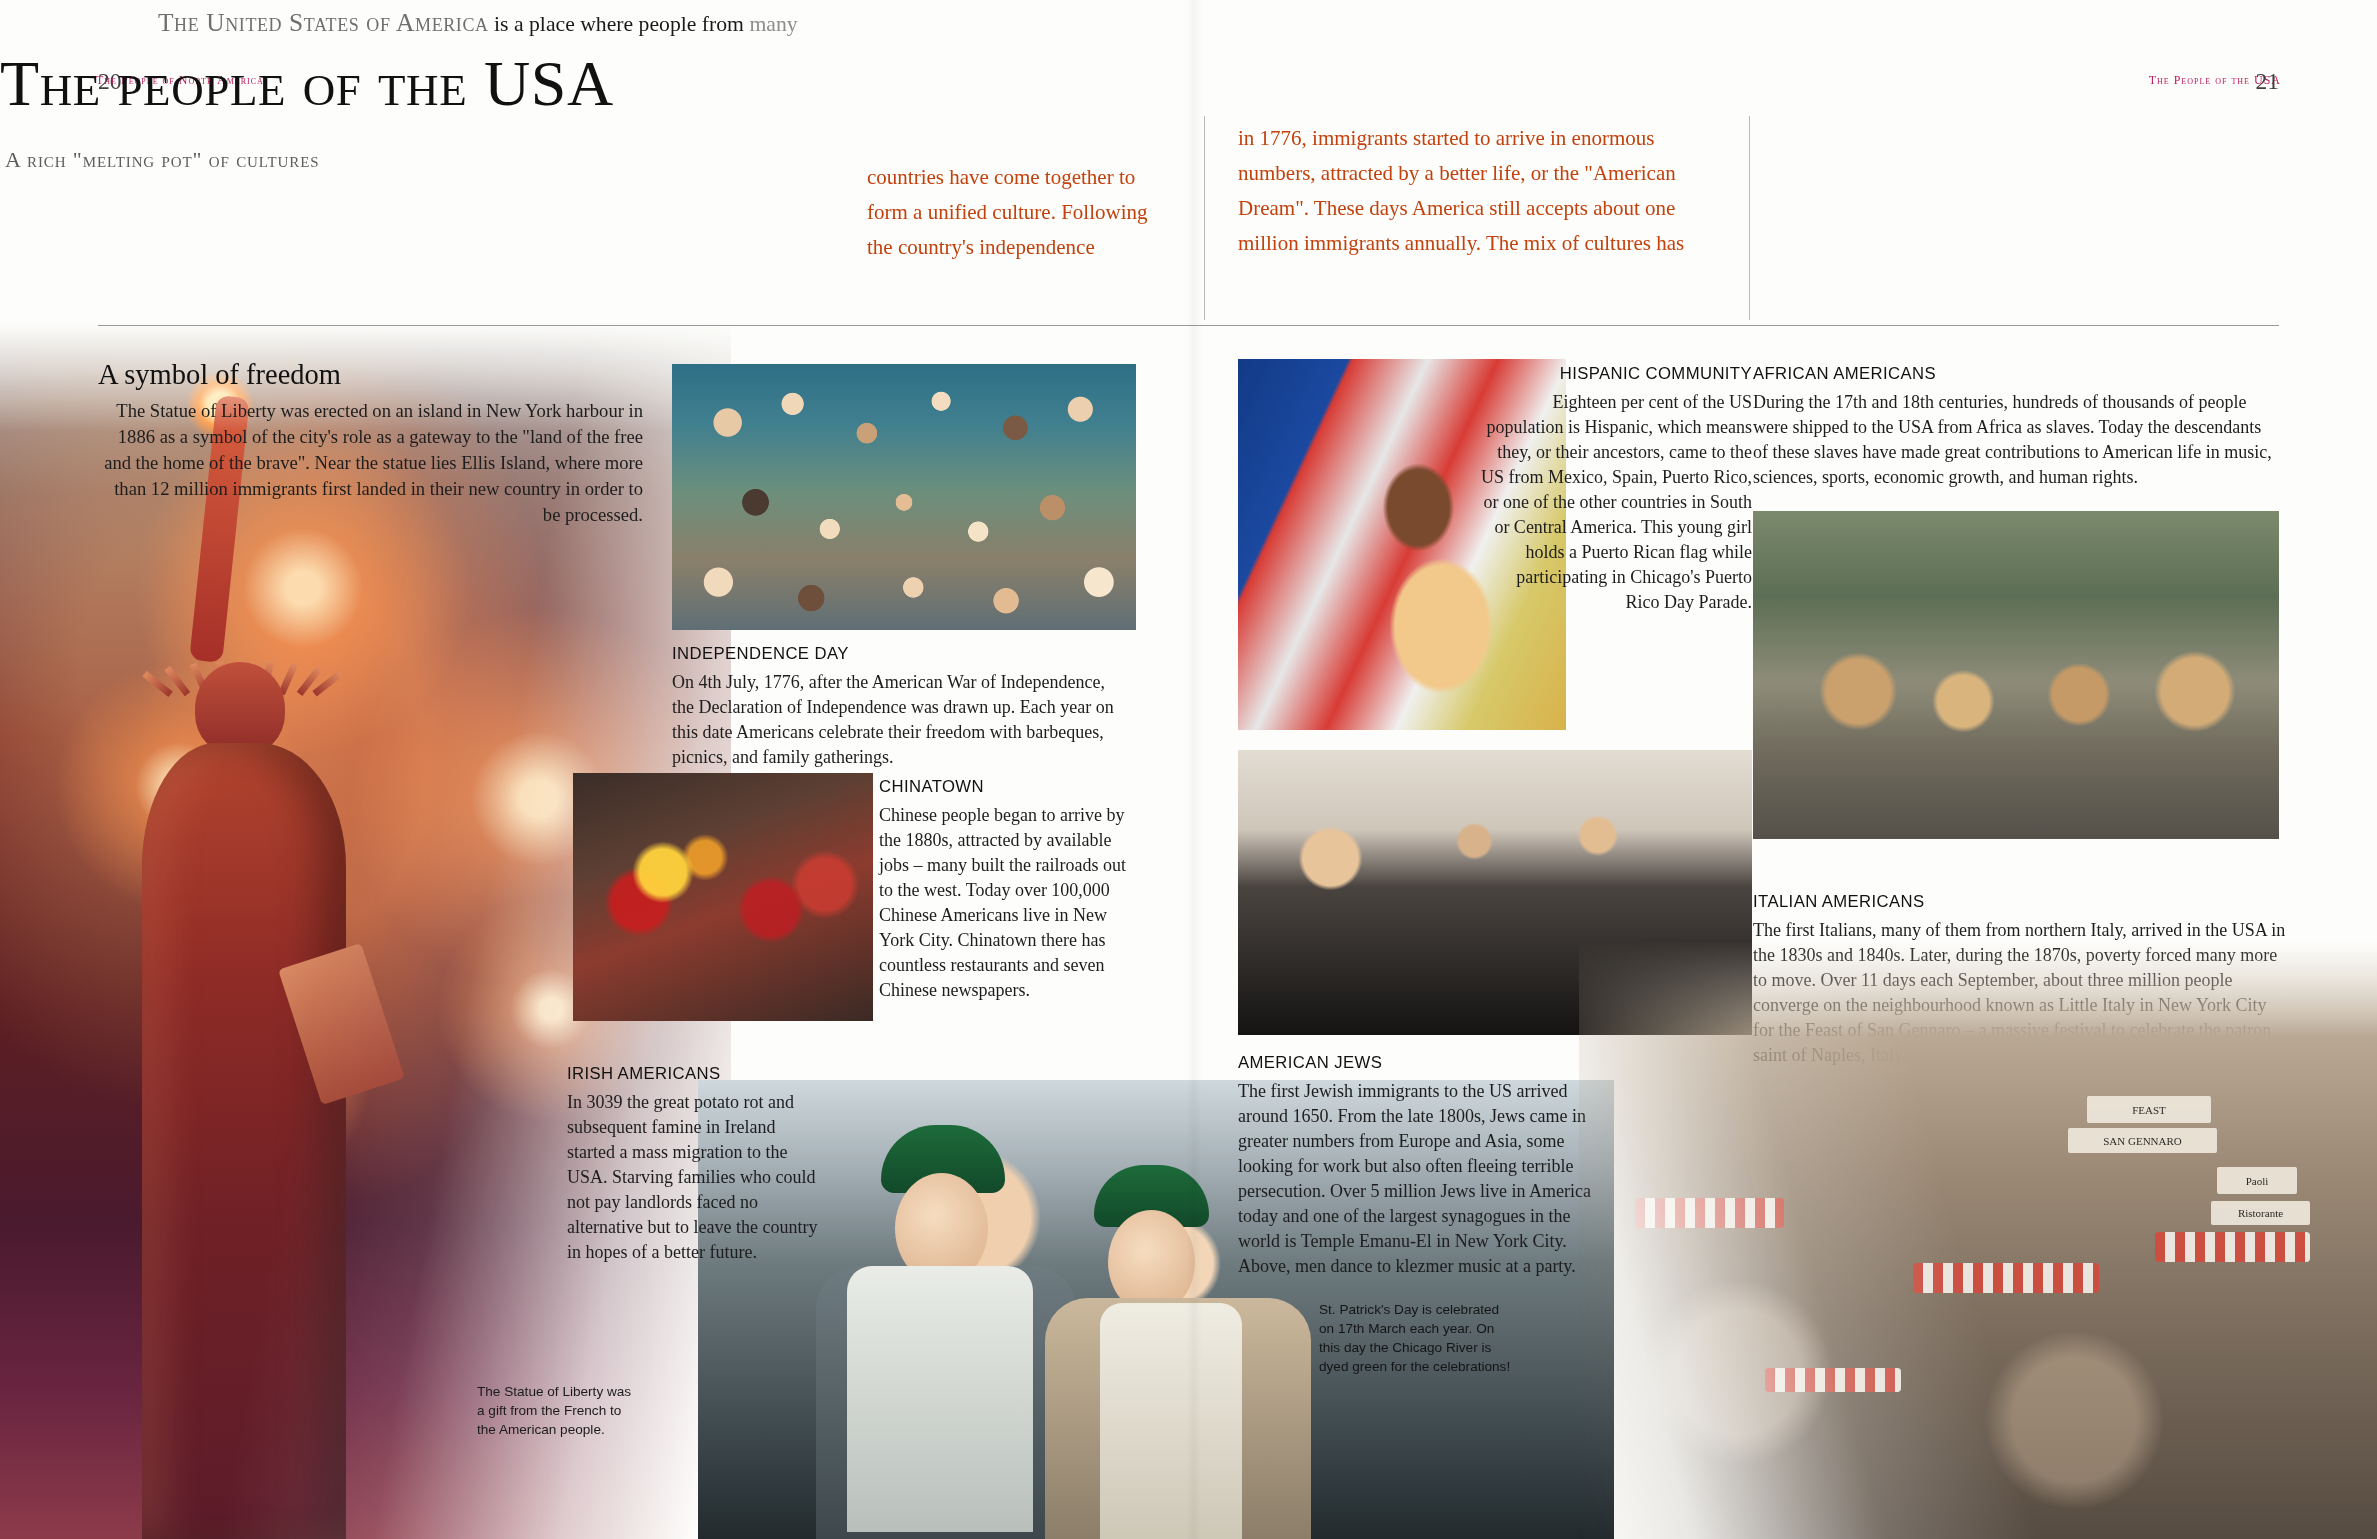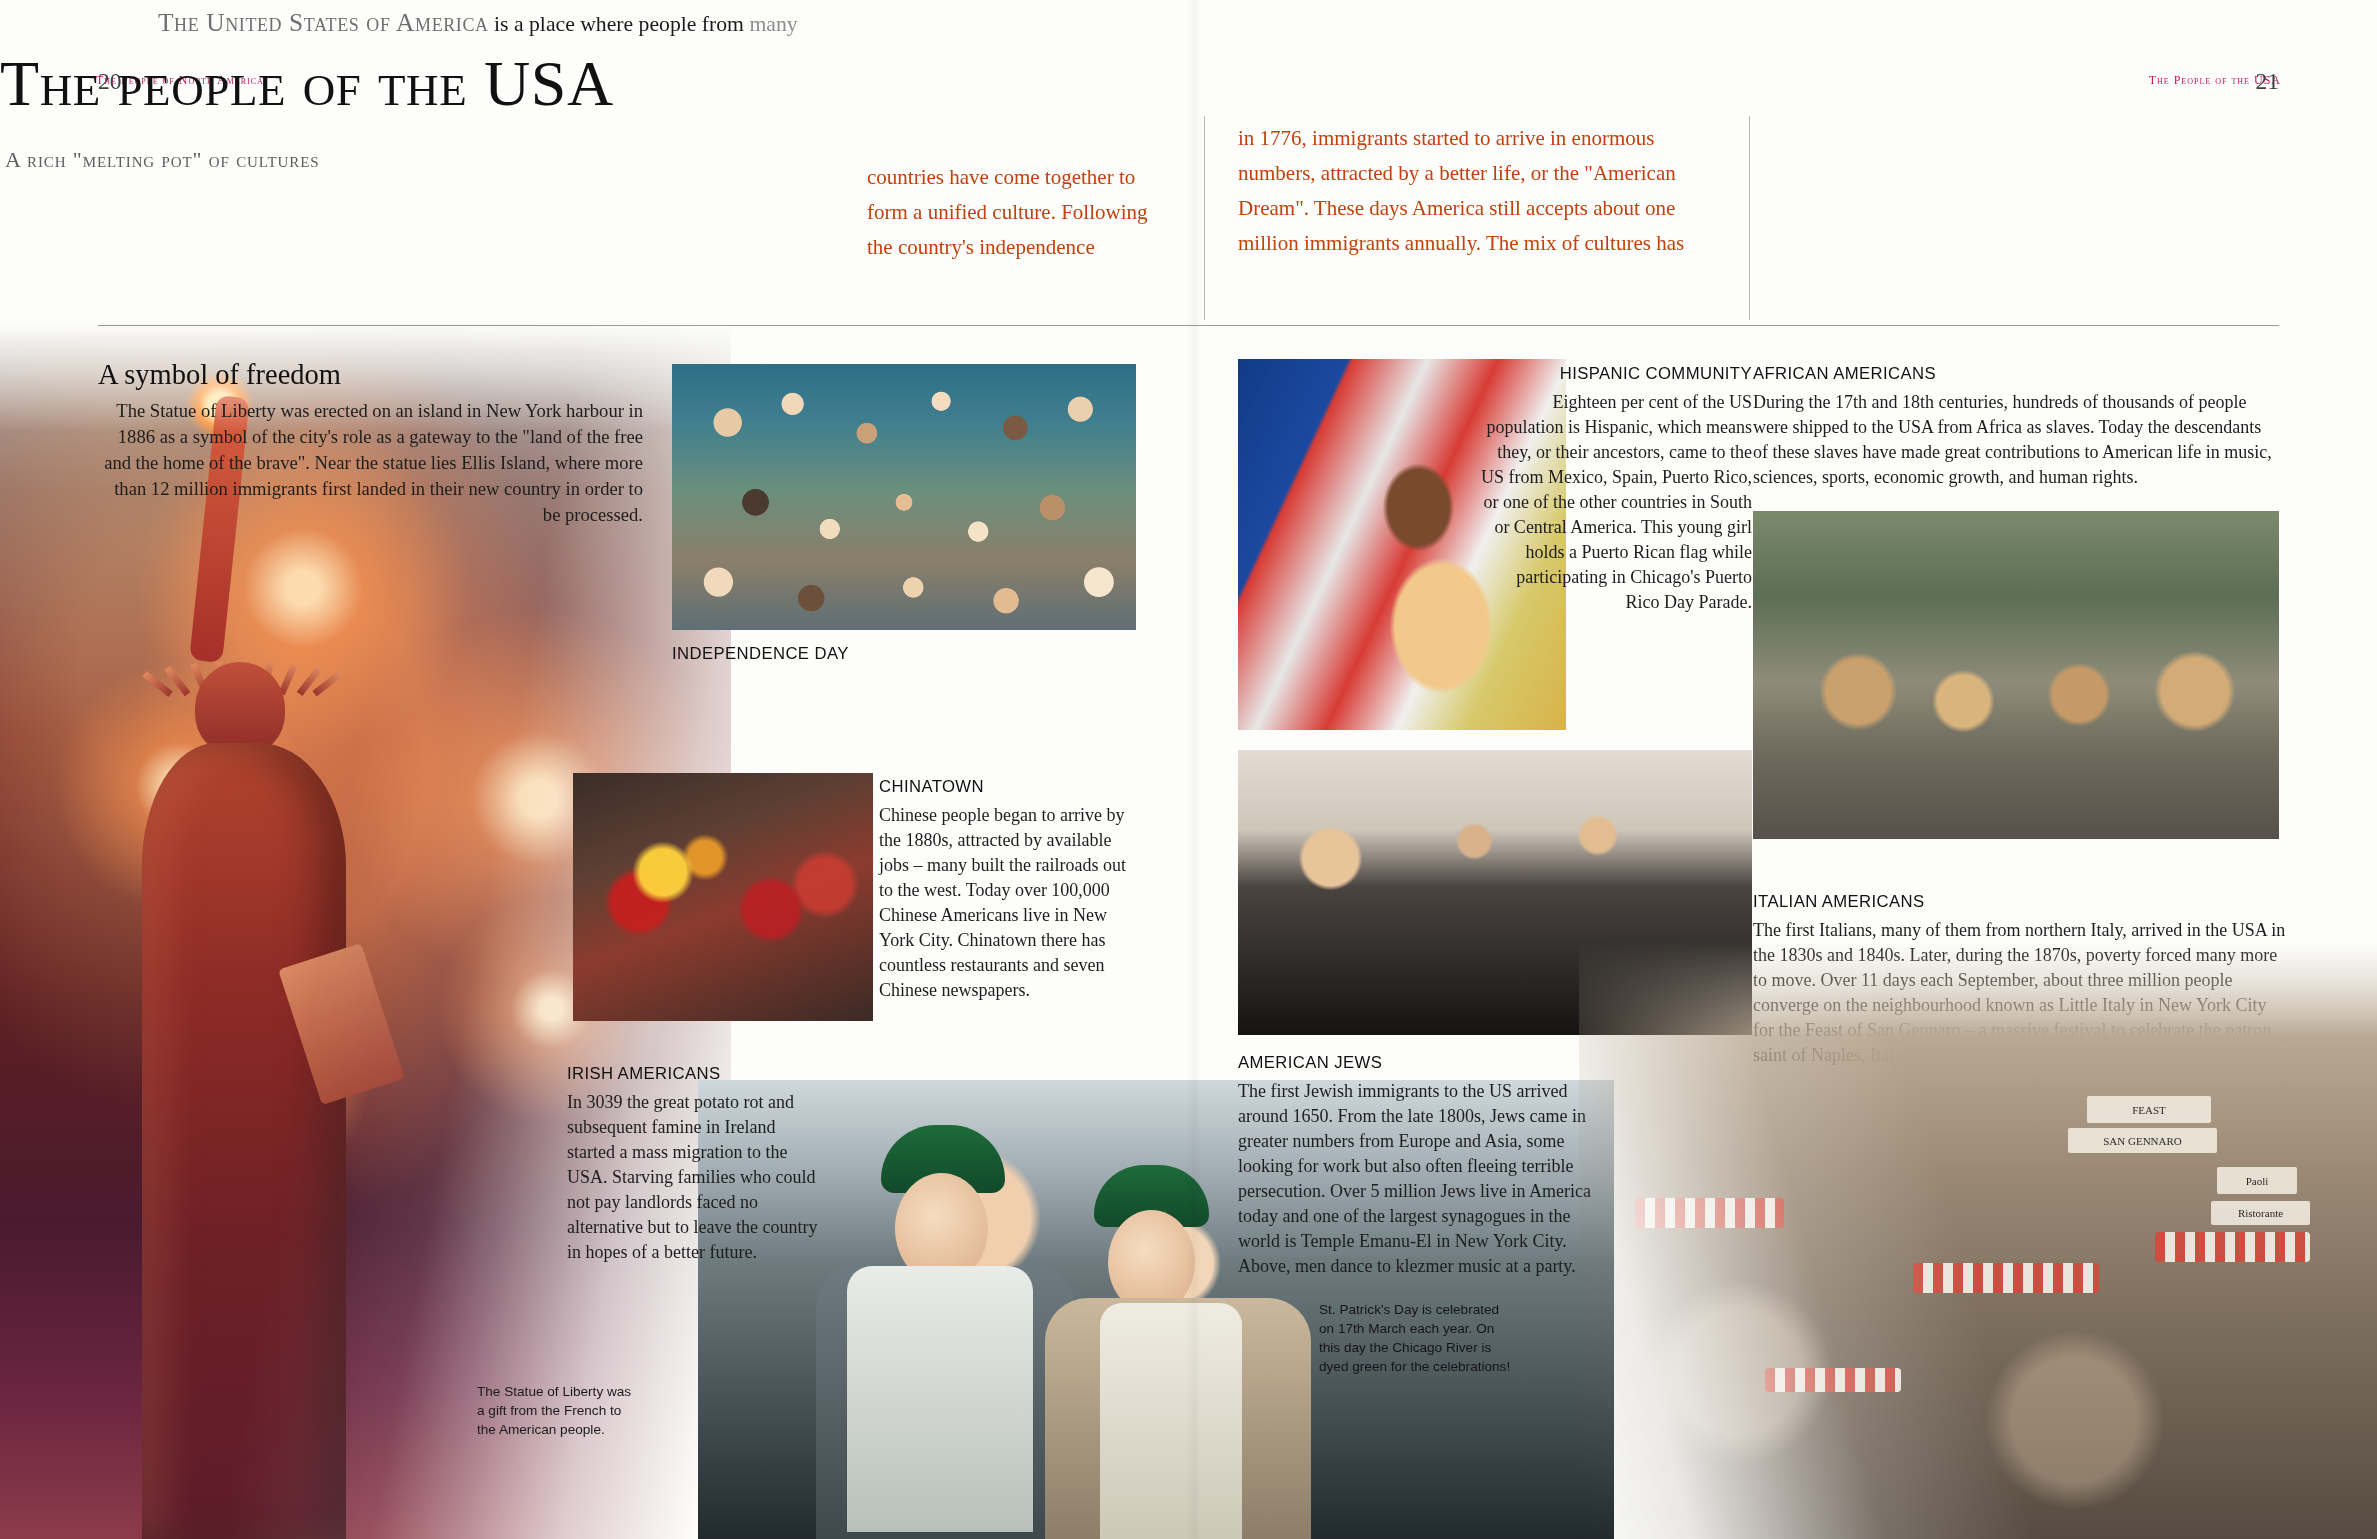--- a/index.html
+++ b/index.html
@@ -410,20 +410,21 @@
     <div class="body-text ragged" style="font-size:18.6px; line-height:26px;">The Statue of Liberty was erected on an island in New York harbour in 1886 as a symbol of the city's role as a gateway to the "land of the free and the home of the brave". Near the statue lies Ellis Island, where more than 12 million immigrants first landed in their new country in order to be processed.</div>
   </div>
 
   <div class="block small-note" style="left:477px; top:1382px; width:161px;">The Statue of Liberty was a gift from the French to the American people.</div>
 
   <div class="photo ph-crowd" style="left:672px; top:364px; width:464px; height:266px;">
       <div class="inner"></div>
     </div>
   <div class="block" style="left:672px; top:644px; width:458px;">
     <div class="caption-head">INDEPENDENCE DAY</div>
+    <div class="body-text">On 4th July, 1776, after the American War of Independence, the Declaration of Independence was drawn up. Each year on this date Americans celebrate their freedom with barbeques, picnics, and family gatherings.</div>
   </div>
 
   <div class="photo ph-chinatown" style="left:573px; top:773px; width:300px; height:248px;">
       <div class="inner"></div>
     </div>
   <div class="block" style="left:879px; top:777px; width:254px;">
     <div class="caption-head">CHINATOWN</div>
     <div class="body-text">Chinese people began to arrive by the 1880s, attracted by available jobs – many built the railroads out to the west. Today over 100,000 Chinese Americans live in New York City. Chinatown there has countless restaurants and seven Chinese newspapers.</div>
   </div>
 

